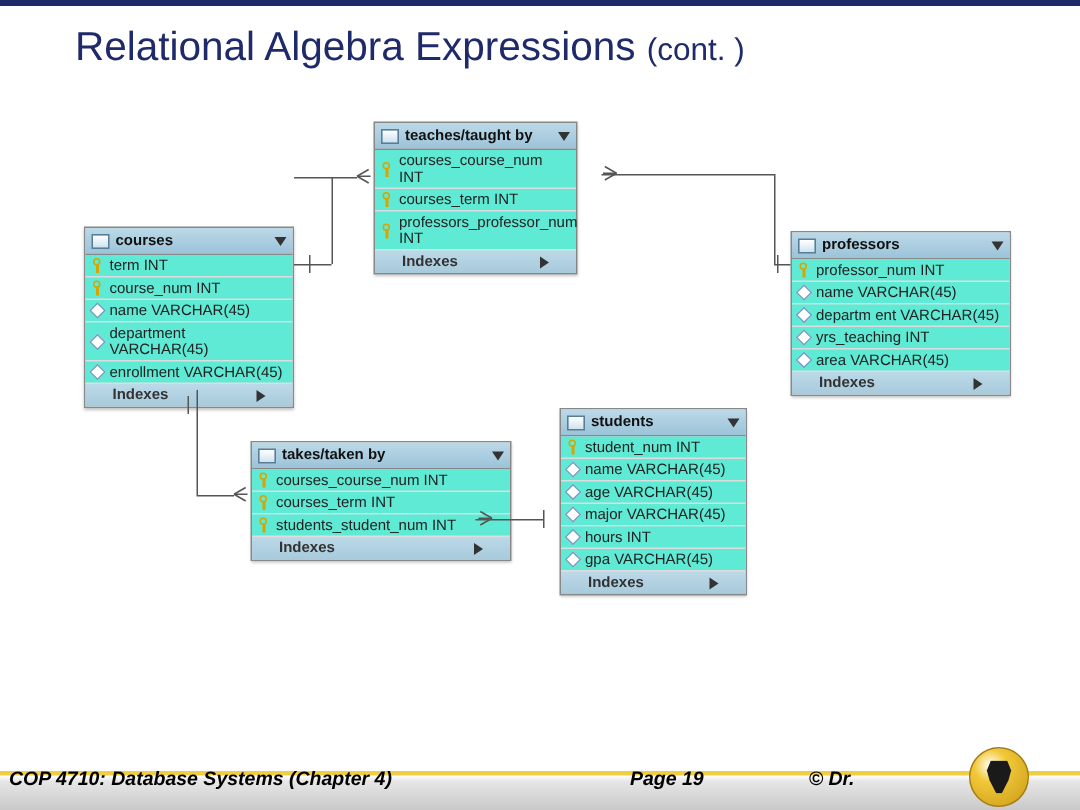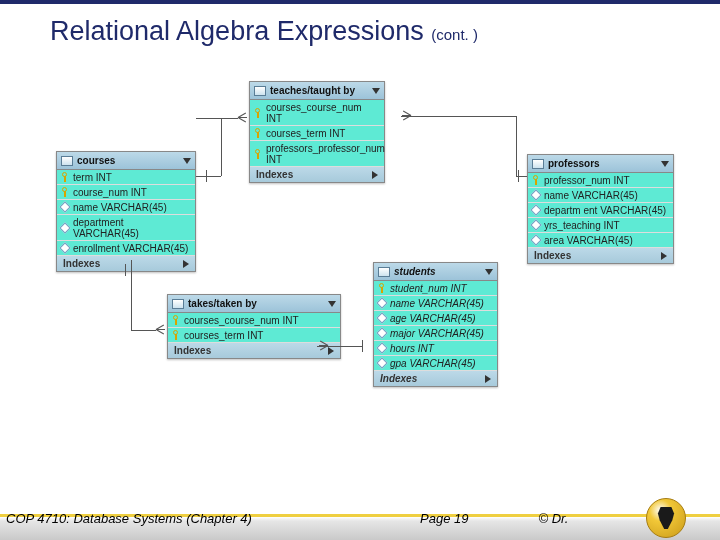--- a/index.html
+++ b/index.html
@@ -14,21 +14,21 @@
     width: 720px; height: 540px;
     border-top: 4px solid #1f2a6a;
     position: relative;
   }
   .title {
     padding: 12px 20px 8px 50px;
     font-size: 27px;
     color: #1f2a6a;
     font-weight: normal;
   }
-  .title .cont { font-size: 15px; }
+  .title .cont { font-size: 21px; }
   .canvas {
     position: absolute;
     left: 0; top: 62px; right: 0; bottom: 50px;
   }
   .tbl {
     position: absolute;
     background: #fff;
     border: 1px solid #888;
     font-size: 10px;
     min-width: 125px;
@@ -87,40 +87,40 @@
     background: #d8a400;
   }
   .diamond {
     width: 8px; height: 8px; flex-shrink:0;
     transform: rotate(45deg);
     border: 1px solid #6fa0c2;
     background: #fff;
   }
   .indexes {
     background: linear-gradient(#bcd9e8,#a7cadb);
-    padding: 2px 6px;
+    padding: 2px 18px;
     display: flex; align-items: center;
     color: #333;
     font-weight: bold;
   }
   .indexes .rtri {
     margin-left: auto;
     width: 0; height: 0;
     border-top: 4px solid transparent;
     border-bottom: 4px solid transparent;
     border-left: 6px solid #333;
   }
   .footer {
     position: absolute;
     left: 0; bottom: 0; right: 0;
     height: 44px;
     display: flex; align-items: center;
     font-family: Arial, sans-serif;
     font-style: italic;
-    font-weight: normal;
+    font-weight: bold;
     font-size: 13px;
     color: #000;
     white-space: nowrap;
   }
   .footer-bg {
     position: absolute; left: 0; right: 0; top: 18px; bottom: 0;
     background: linear-gradient(#fff 0, #e6e6e6 4px, #c9c9c9 100%);
     border-top: 3px solid #efcf40;
     z-index: -1;
   }
@@ -258,27 +258,31 @@
         <span class="tri"></span>
       </div>
       <div class="row">
           <span class="key"></span>
           <span>courses_course_num INT</span>
         </div>
       <div class="row">
           <span class="key"></span>
           <span>courses_term INT</span>
         </div>
-      <div class="indexes">
-          <span>Indexes</span>
-          <span class="rtri"></span>
-        </div>
-    </div>
-
-    <div class="tbl" style="left:373px; top:196px; width:125px;font-style:italic;">
+      <div class="row">
+          <span class="key"></span>
+          <span>students_student_num INT</span>
+        </div>
+      <div class="indexes">
+          <span>Indexes</span>
+          <span class="rtri"></span>
+        </div>
+    </div>
+
+    <div class="tbl" style="left:373px; top:206px; width:125px;">
       <div class="tbl-head">
         <span class="hicon"></span>
         <span>students</span>
         <span class="tri"></span>
       </div>
       <div class="row">
           <span class="key"></span>
           <span>student_num INT</span>
         </div>
       <div class="row">

